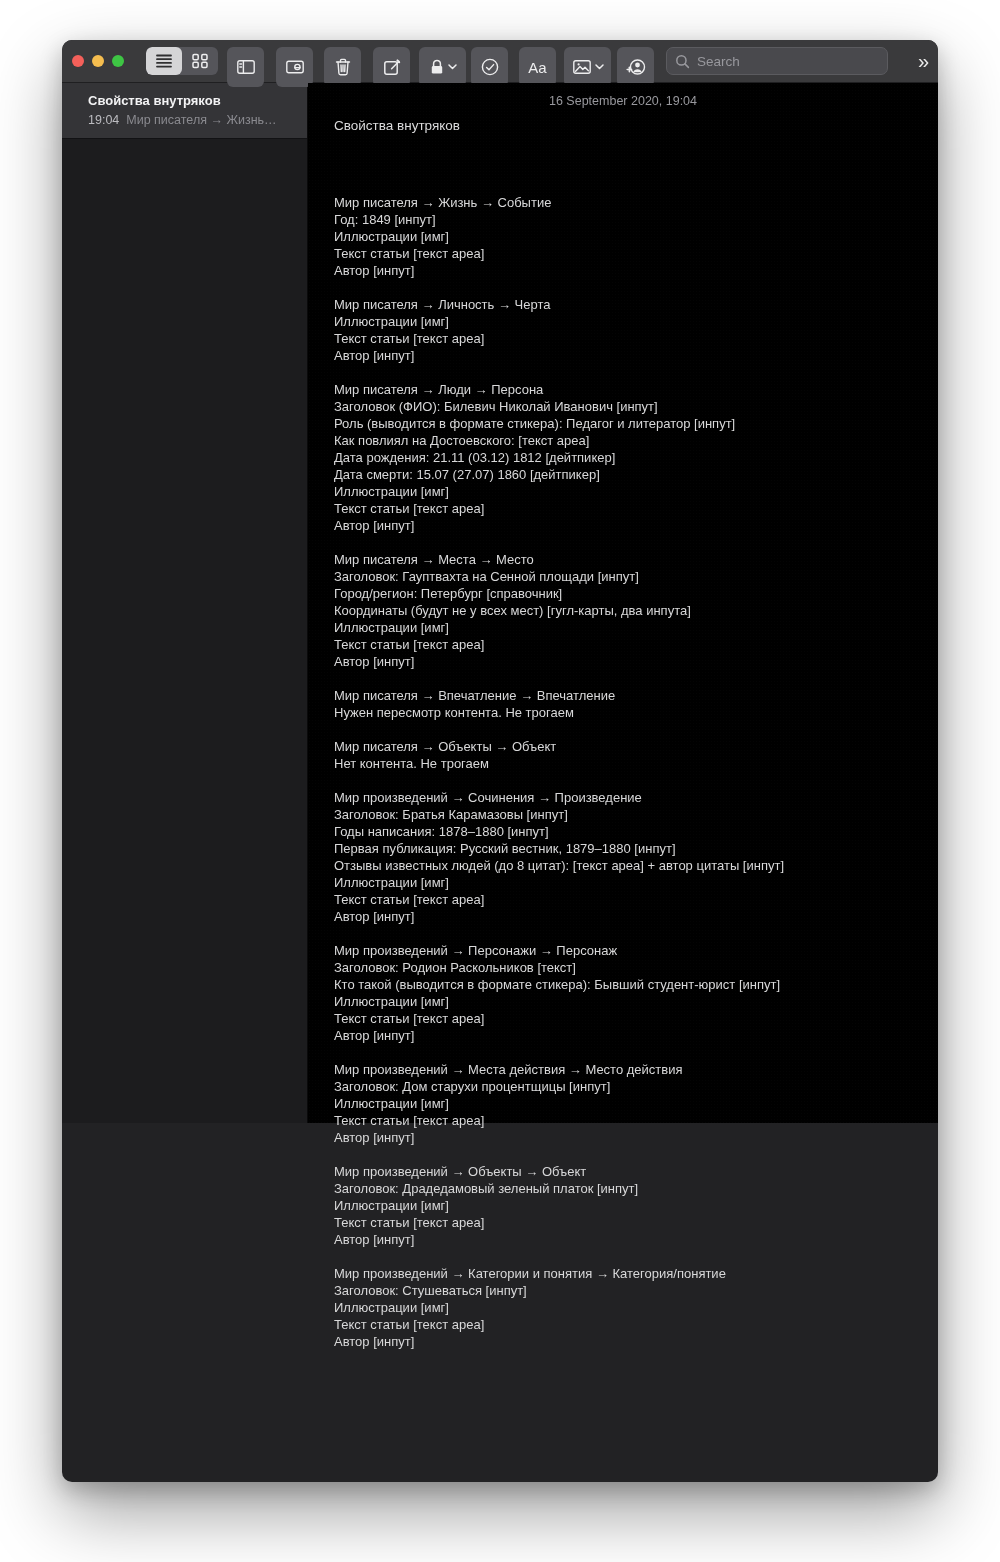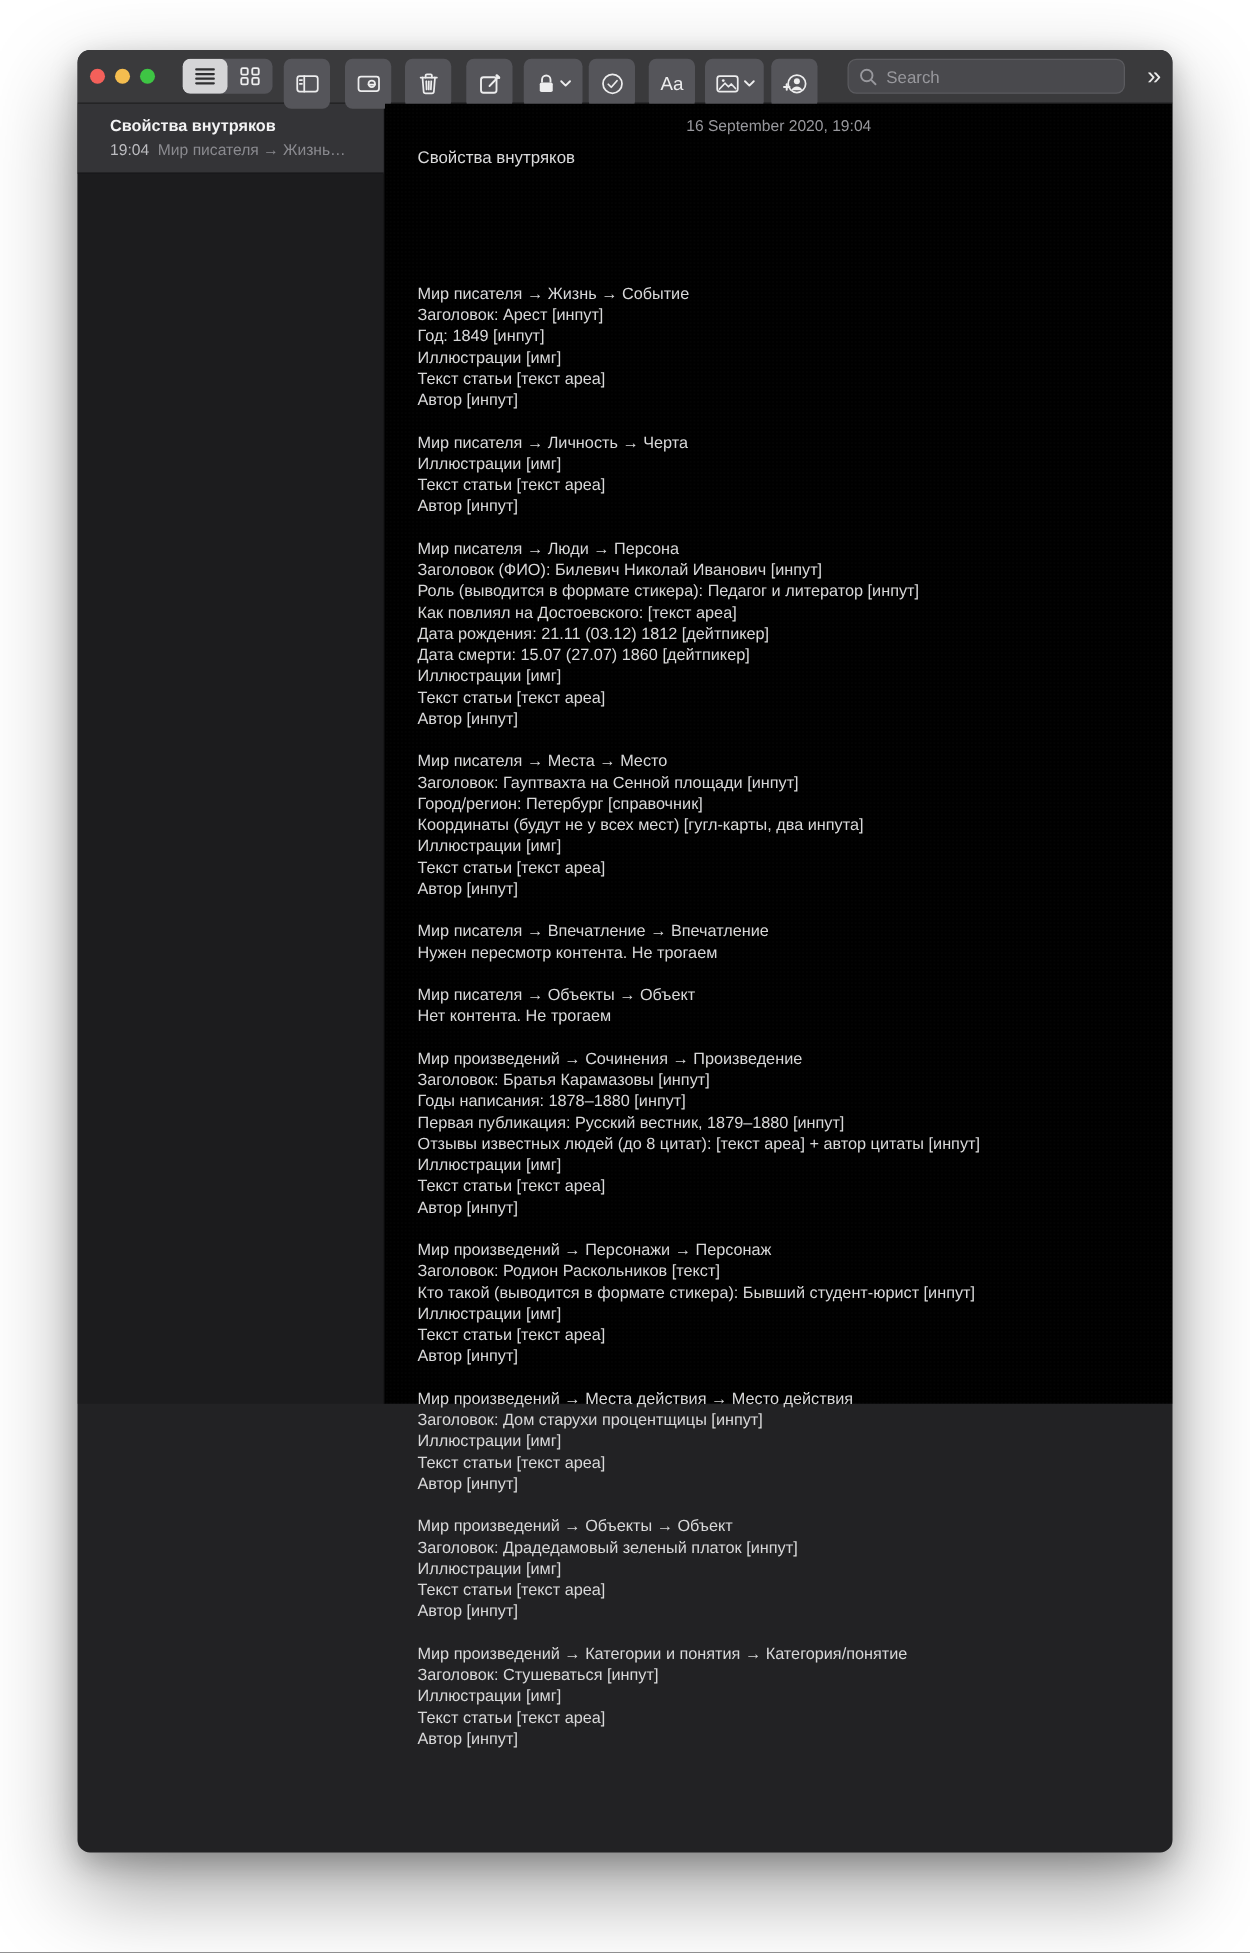--- a/index.html
+++ b/index.html
@@ -31,21 +31,21 @@
   .seg-btn.selected{background:#d5d5d7;border-radius:6px;}
   .tb-btn{
     position:absolute;top:7px;height:40px;width:37px;background:#55555a;
     border-radius:6px;display:flex;align-items:center;justify-content:center;gap:3px;
   }
   .tb-btn.wide{width:47px;}
   .fmt-label{color:#ededee;font-size:15px;line-height:1;}
   .search-field{
     position:absolute;left:604px;top:7px;width:222px;height:28px;
     background:#49494d;border:1px solid #5b5b5f;border-radius:7px;
-    display:flex;align-items:center;padding:0 8px;gap:5px;box-sizing:border-box;margin-left:12px;
+    display:flex;align-items:center;padding:0 8px;gap:5px;box-sizing:border-box;
   }
   .search-field input{
     flex:1;background:transparent;border:none;outline:none;
     color:#e6e6e8;font-size:13.5px;font-family:"Liberation Sans",sans-serif;min-width:0;
   }
   .search-field input::placeholder{color:#98989d;}
   .overflow{
     position:absolute;right:10px;top:7px;height:28px;display:flex;align-items:center;
     color:#ececec;font-size:20px;letter-spacing:-1px;
   }
@@ -66,21 +66,21 @@
   }
   .editor::before{
     content:"";position:absolute;inset:0;pointer-events:none;
     background-image:
       radial-gradient(rgba(255,255,255,.016) 1px, transparent 1px),
       radial-gradient(rgba(0,0,0,.05) 1px, transparent 1px);
     background-size:3px 3px,5px 5px;background-position:0 0,2px 2px;
   }
   .note-date{text-align:center;color:#98989d;font-size:12.5px;line-height:16px;position:relative;}
   .note-title{margin-top:8px;font-size:13.5px;color:#dadadb;line-height:17px;position:relative;}
-  .note-body{margin-top:92px;position:relative;}
+  .note-body{margin-top:60px;position:relative;}
   .note-block{margin-bottom:17px;}
   .note-line{font-size:13px;line-height:17px;color:#d8d8d9;}
   svg{display:block;}
 </style>
 </head>
 <body>
 
 <div class="window">
 
   <div class="titlebar">
@@ -237,21 +237,20 @@
         </div>
       </div>
     </aside>
 
     <section class="editor">
       <div class="note-date">16 September 2020, 19:04</div>
       <div class="note-title">Свойства внутряков</div>
       <div class="note-body">
           <div class="note-block">
             <div class="note-line">Мир писателя → Жизнь → Событие</div>
-            <div class="note-line">Заголовок: Арест [инпут]</div>
             <div class="note-line">Год: 1849 [инпут]</div>
             <div class="note-line">Иллюстрации [имг]</div>
             <div class="note-line">Текст статьи [текст ареа]</div>
             <div class="note-line">Автор [инпут]</div>
           </div>
           <div class="note-block">
             <div class="note-line">Мир писателя → Личность → Черта</div>
             <div class="note-line">Иллюстрации [имг]</div>
             <div class="note-line">Текст статьи [текст ареа]</div>
             <div class="note-line">Автор [инпут]</div>

